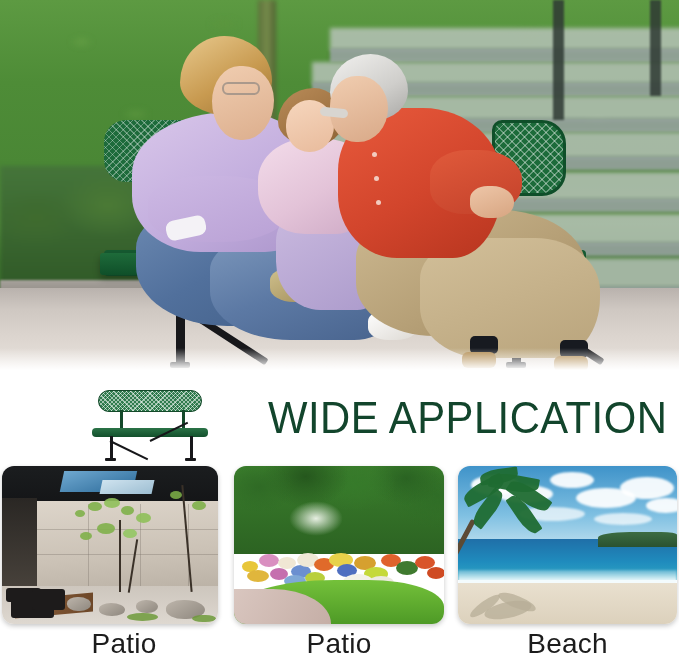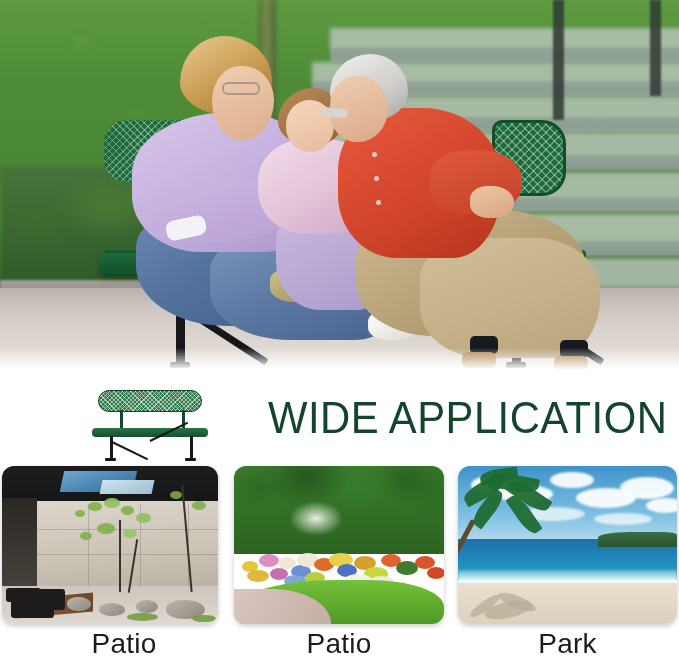--- a/index.html
+++ b/index.html
@@ -570,15 +570,15 @@
       <div class="b-frond" style="left:20%; top:26%; width:44px; height:15px; transform:rotate(56deg);"></div>
       <div class="b-frond" style="left:10%; top:2%;  width:38px; height:14px; transform:rotate(-8deg);"></div>
       <div class="b-shadow" style="left:12%; bottom:4%; width:48px; height:16px; transform:rotate(-12deg);"></div>
       <div class="b-shadow" style="left:18%; bottom:10%; width:40px; height:12px; transform:rotate(22deg);"></div>
       <div class="b-shadow" style="left:4%;  bottom:8%;  width:36px; height:10px; transform:rotate(-36deg);"></div>
     </div>
   </div>
 
   <div class="cap patio">Patio</div>
   <div class="cap park">Patio</div>
-  <div class="cap beach">Park</div>
+  <div class="cap beach">Beach</div>
 
 </div>
 
 </body></html>

